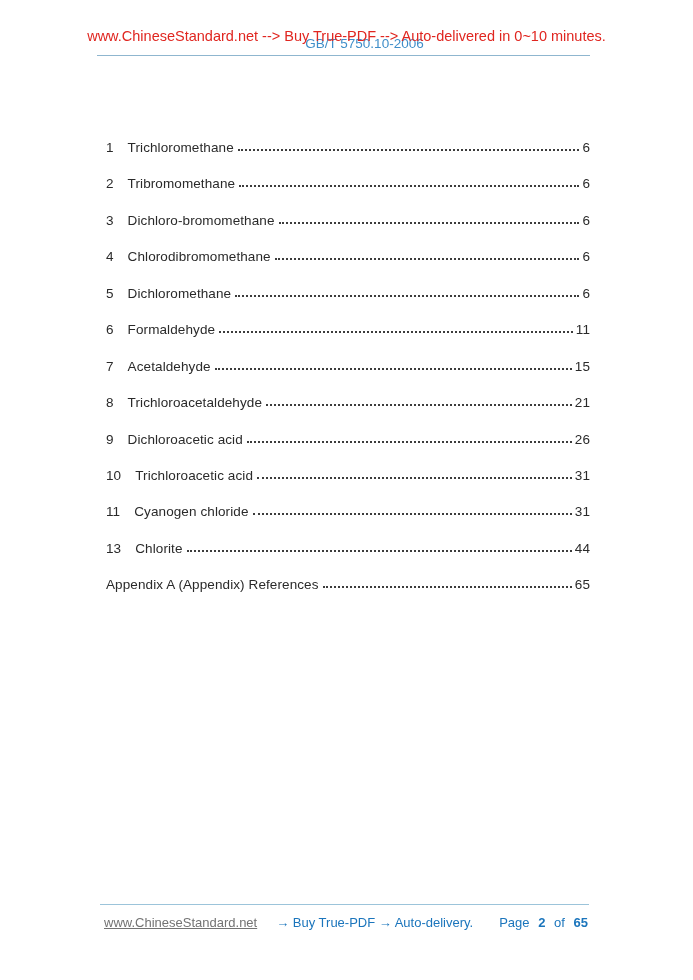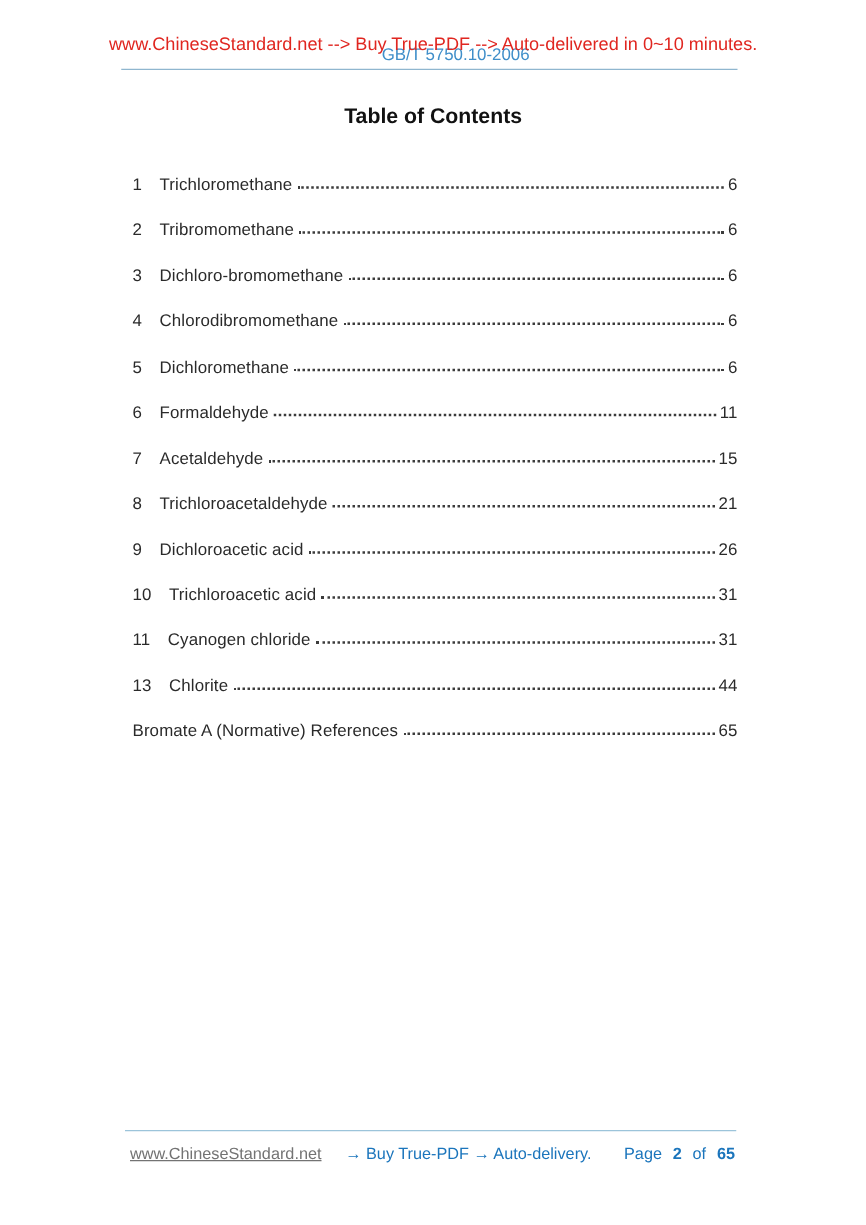--- a/index.html
+++ b/index.html
@@ -77,21 +77,20 @@
 </style>
 </head>
 <body>
 
 <div class="page">
 
   <div class="hdr-red">www.ChineseStandard.net --&gt; Buy True-PDF --&gt; Auto-delivered in 0~10 minutes.</div>
   <div class="hdr-blue">GB/T 5750.10-2006</div>
   <div class="hdr-rule"></div>
 
-  <div class="doc-title">Table of Contents</div>
 
   <div class="toc">
       <div class="toc-row">
         <div class="toc-line">
           <span class="num">1</span>
           <span class="lab">Trichloromethane</span>
           <span class="leader"></span>
           <span class="pg">6</span>
         </div>
       </div>
@@ -178,21 +177,21 @@
       <div class="toc-row">
         <div class="toc-line">
           <span class="num">13</span>
           <span class="lab">Chlorite</span>
           <span class="leader"></span>
           <span class="pg">44</span>
         </div>
       </div>
       <div class="toc-row">
         <div class="toc-line">
-          <span class="lab">Bromate A (Normative) References</span>
+          <span class="lab">Appendix A (Appendix) References</span>
           <span class="leader"></span>
           <span class="pg">65</span>
         </div>
       </div>
     </div>
 
   <div class="ftr-rule"></div>
   <div class="ftr">
     <div>
       <span class="link">www.ChineseStandard.net</span><span class="tagline">→ Buy True-PDF → Auto-delivery.</span>

